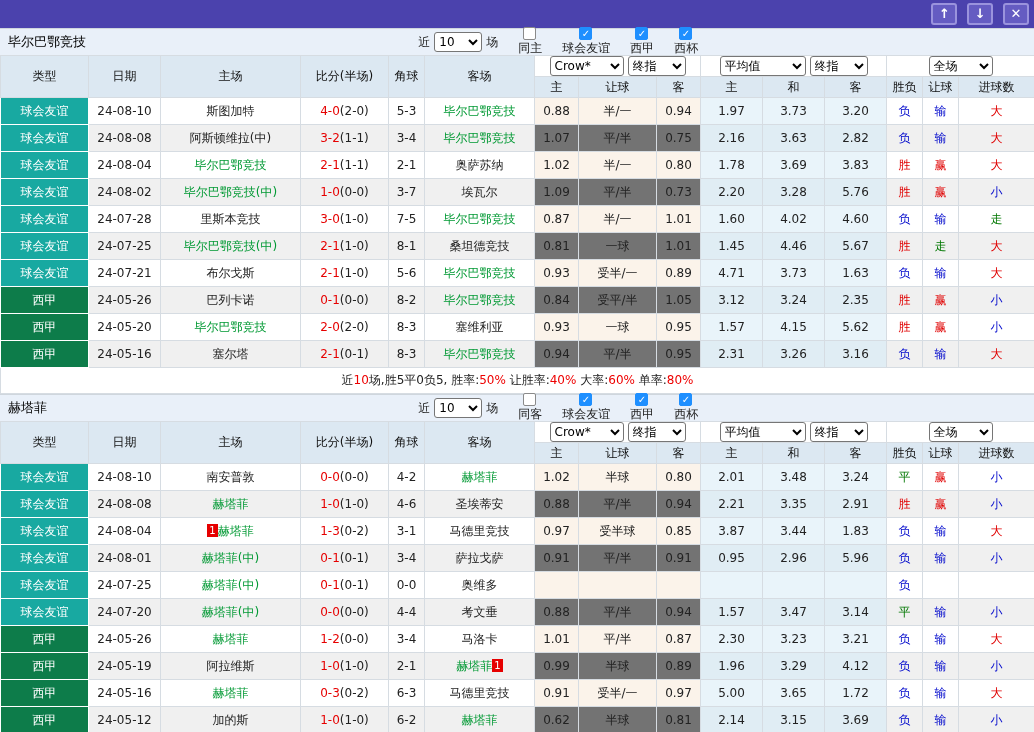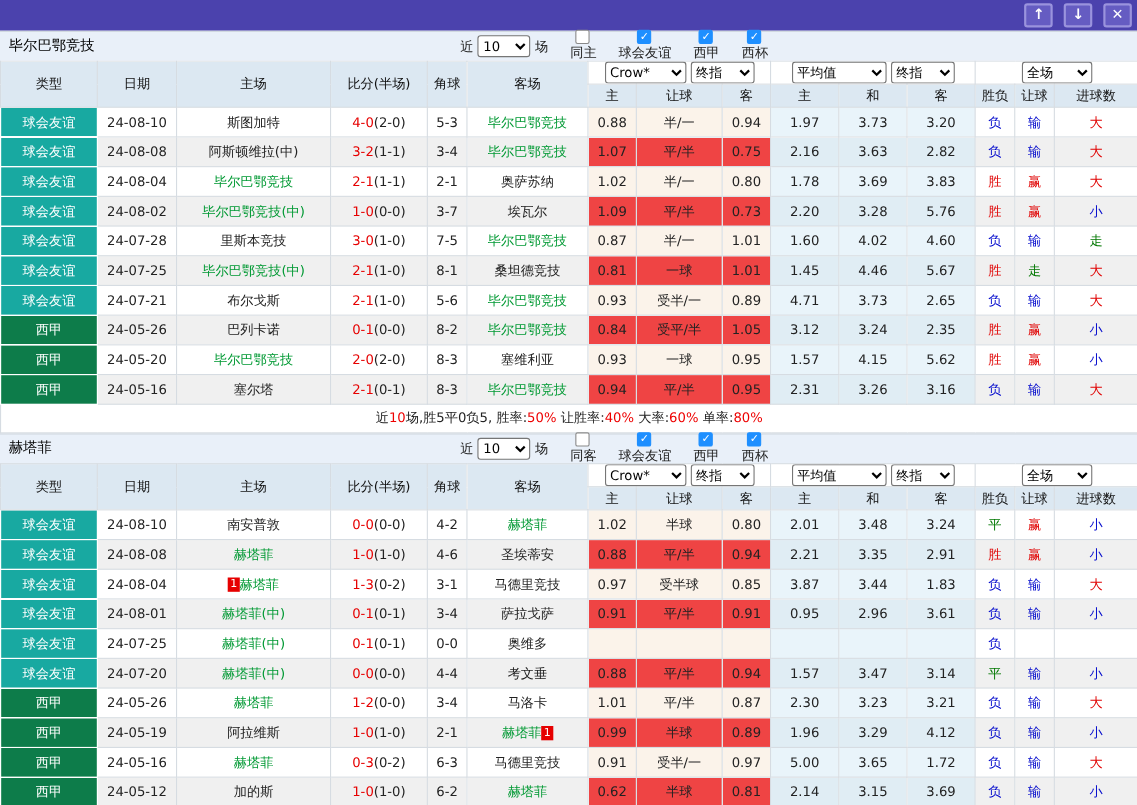--- a/index.html
+++ b/index.html
@@ -34,21 +34,21 @@
   .ddc{background:#fff;height:20px;}
   .sh{background:#dce8f2;height:20px;color:#111;}
   tbody tr.alt td{background:#f0f0f0;}
   td.c-type{color:#fff;border:1px solid #fff;font-size:12px;}
   td.c-type.friendly{background:#18a9a1;}
   td.c-type.liga{background:#0d7c4a;}
   .team-hl{color:#009933;}
   .ft{color:#e60000;}
   .ht{color:#222;}
   td.c-odd{background:#fbf3ea;}
-  tbody tr.alt td.c-odd{background:#ef4444;}
+  tbody tr.alt td.c-odd{background:#737373;}
   td.c-avg{background:#e9f4fa;}
   tbody tr.alt td.c-avg{background:#e0edf4;}
   td.c-res.r{color:#e00000;}
   td.c-res.b{color:#0008cc;}
   td.c-res.g{color:#007700;}
   .card-badge{display:inline-block;background:#e60000;color:#fff;font-size:10px;line-height:13px;height:13px;padding:0 2px;vertical-align:1px;}
   td.summary{height:25px;background:#fff;color:#222;font-size:12px;}
   .sum-red{color:#ee0000;}
 </style>
 </head>
@@ -238,21 +238,21 @@
               <td>24-07-21</td>
               <td><span class="">布尔戈斯</span></td>
               <td><span class="ft">2-1</span><span class="ht">(1-0)</span></td>
               <td>5-6</td>
               <td><span class="team-hl">毕尔巴鄂竞技</span></td>
               <td class="c-odd">0.93</td>
               <td class="c-odd">受半/一</td>
               <td class="c-odd">0.89</td>
               <td class="c-avg">4.71</td>
               <td class="c-avg">3.73</td>
-              <td class="c-avg">2.65</td>
+              <td class="c-avg">1.63</td>
               <td class="c-res b">负</td>
               <td class="c-res b">输</td>
               <td class="c-res r">大</td>
             </tr>
             <tr class="alt">
               <td class="c-type liga">西甲</td>
               <td>24-05-26</td>
               <td><span class="">巴列卡诺</span></td>
               <td><span class="ft">0-1</span><span class="ht">(0-0)</span></td>
               <td>8-2</td>
@@ -433,21 +433,21 @@
               <td>24-08-01</td>
               <td><span class="team-hl">赫塔菲(中)</span></td>
               <td><span class="ft">0-1</span><span class="ht">(0-1)</span></td>
               <td>3-4</td>
               <td><span class="">萨拉戈萨</span></td>
               <td class="c-odd">0.91</td>
               <td class="c-odd">平/半</td>
               <td class="c-odd">0.91</td>
               <td class="c-avg">0.95</td>
               <td class="c-avg">2.96</td>
-              <td class="c-avg">3.61</td>
+              <td class="c-avg">5.96</td>
               <td class="c-res b">负</td>
               <td class="c-res b">输</td>
               <td class="c-res b">小</td>
             </tr>
             <tr class="">
               <td class="c-type friendly">球会友谊</td>
               <td>24-07-25</td>
               <td><span class="team-hl">赫塔菲(中)</span></td>
               <td><span class="ft">0-1</span><span class="ht">(0-1)</span></td>
               <td>0-0</td>

